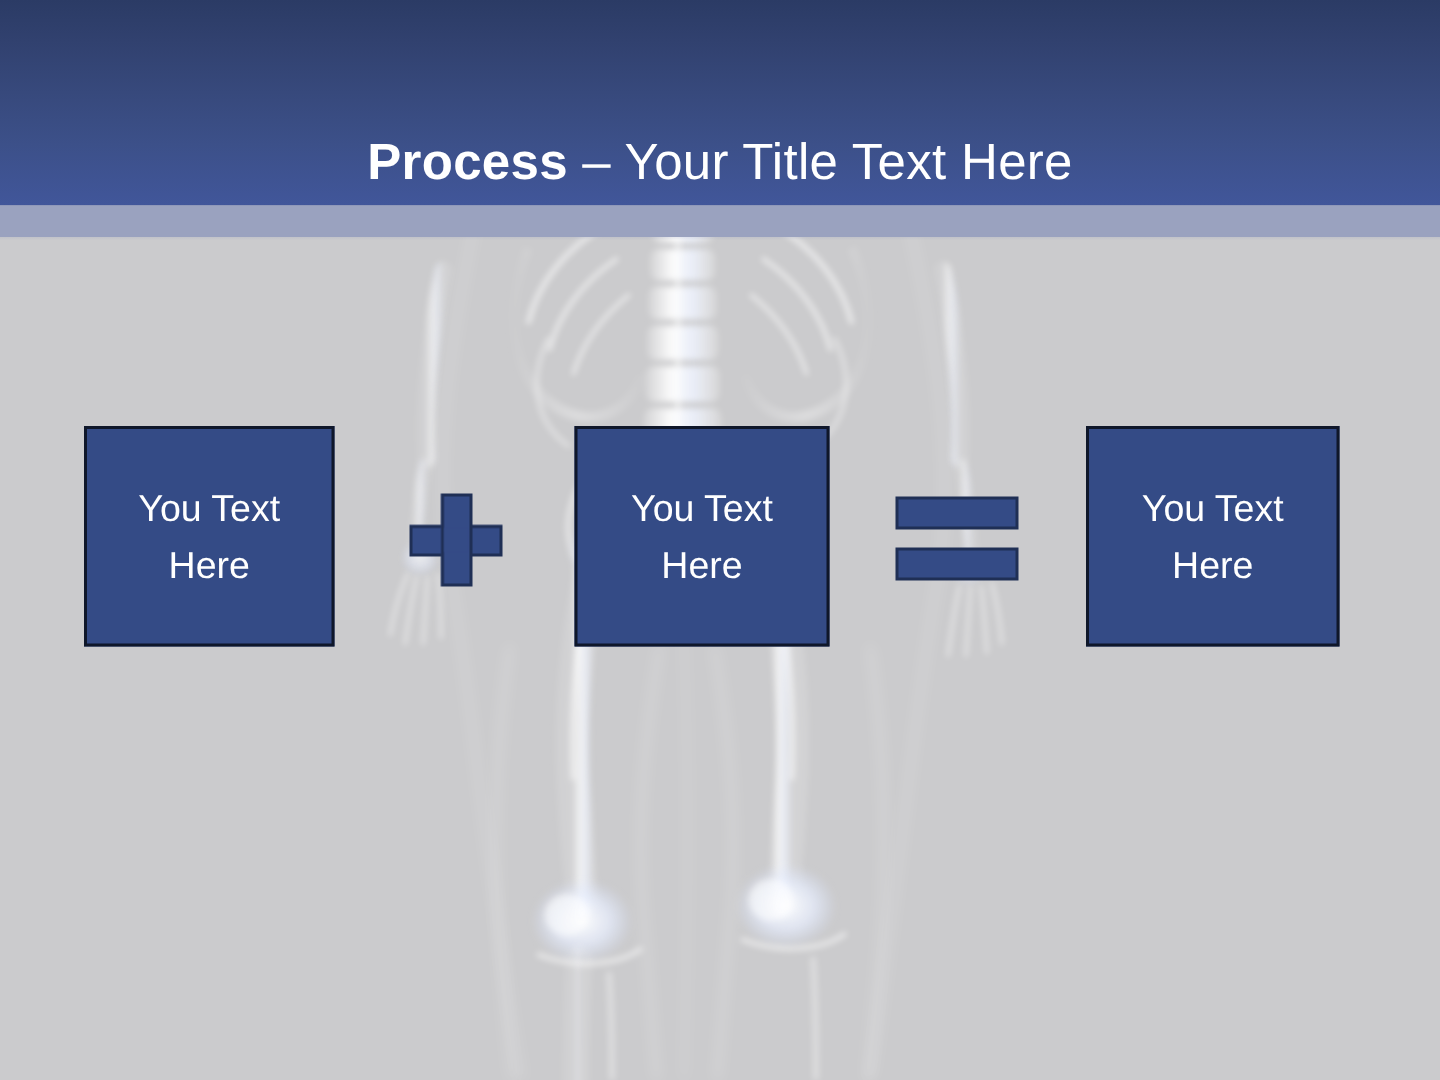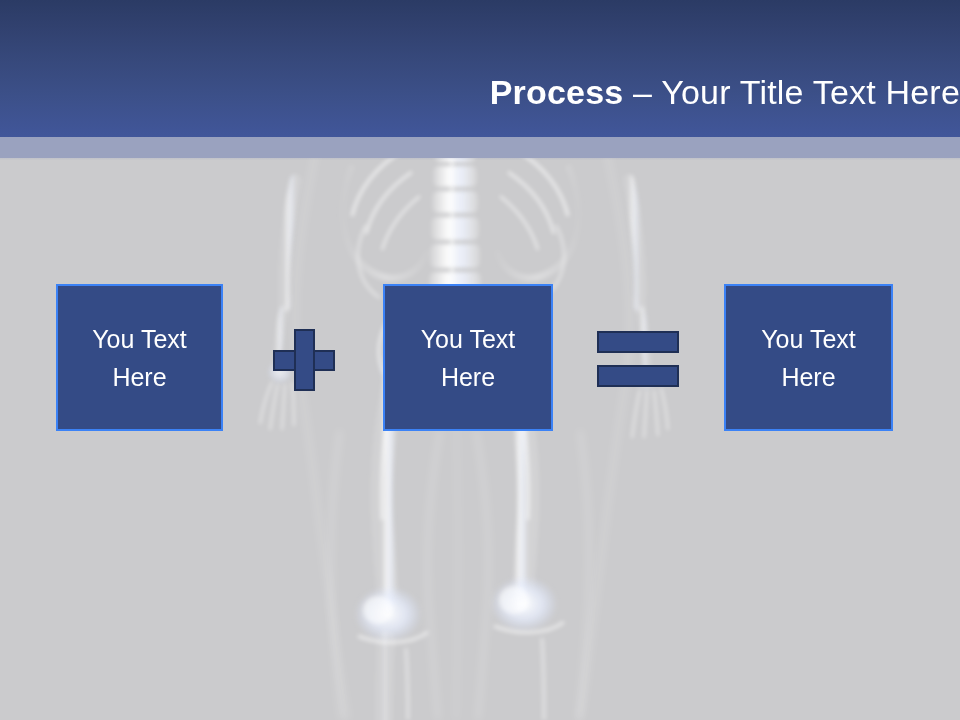--- a/index.html
+++ b/index.html
@@ -68,43 +68,43 @@
     top: 152px;
     width: 960px;
     height: 8px;
     background: linear-gradient(to bottom, rgba(154,162,191,0.85), rgba(203,203,205,0));
     z-index: 5;
   }
 
   .slide-title {
     position: absolute;
     left: 0;
-    top: 48px;
-    width: 960px;
-    text-align: right;
+    top: 64px;
+    width: 960px;
+    text-align: center;
     color: #ffffff;
     font-size: 34px;
     line-height: 42px;
     letter-spacing: 0.2px;
     white-space: nowrap;
     z-index: 6;
   }
   .slide-title .t-bold {
     font-weight: bold;
   }
   .slide-title .t-reg {
     font-weight: normal;
   }
 
   
   .proc-box {
     position: absolute;
     box-sizing: border-box;
     background: #344b86;
-    border: 2px solid #3b82f6;
+    border: 2px solid #0f172a;
     color: #ffffff;
     display: flex;
     align-items: center;
     justify-content: center;
     text-align: center;
     font-size: 25px;
     line-height: 38px;
     z-index: 10;
   }
   .proc-box .box-text {

